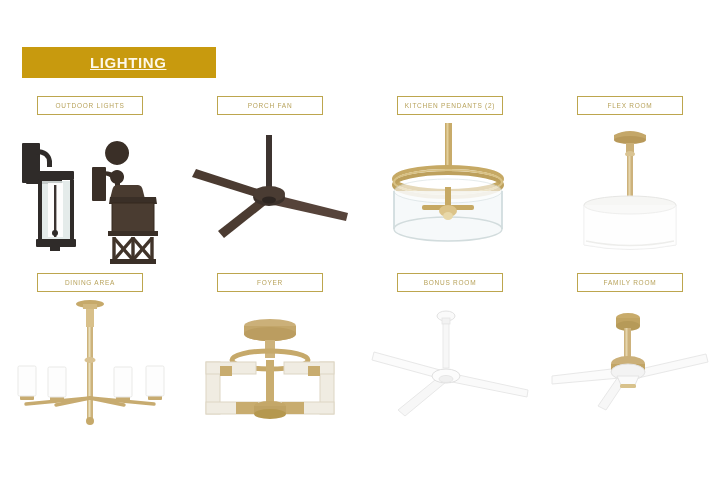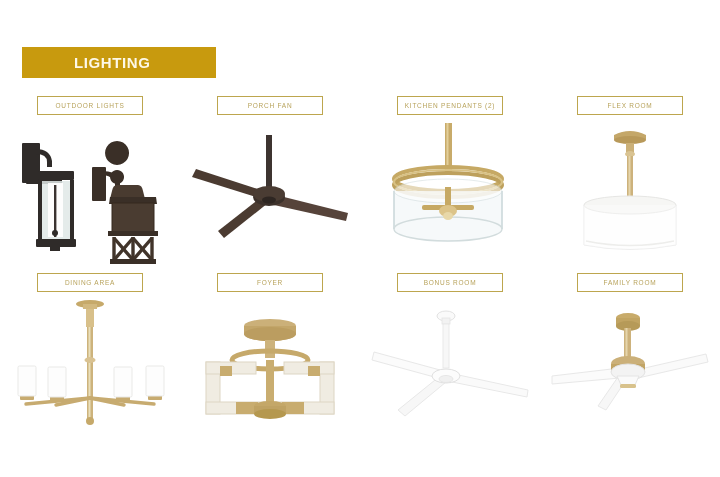--- a/index.html
+++ b/index.html
@@ -25,21 +25,22 @@
     height: 31px;
     background: #c89a0e;
     display: flex;
     align-items: center;
   }
   .header-banner .title {
     color: #fdf8e8;
     font-size: 15px;
     font-weight: bold;
     letter-spacing: 0.6px;
-    padding-left: 52px;
+    padding-left: 68px;
+    text-decoration: underline;
   }
 
   
   .grid {
     position: absolute;
     left: 0;
     top: 96px;
     width: 720px;
   }
   .row {

